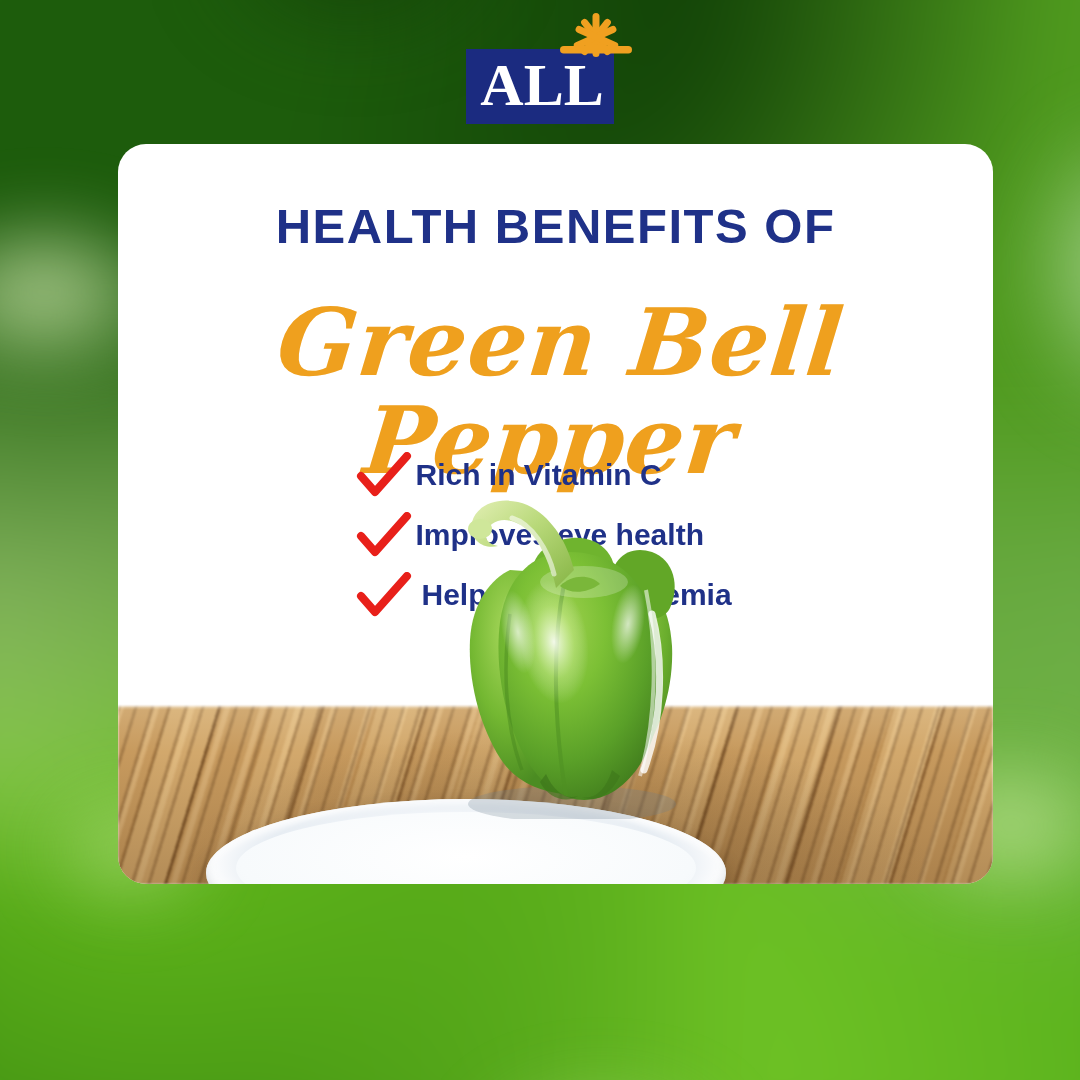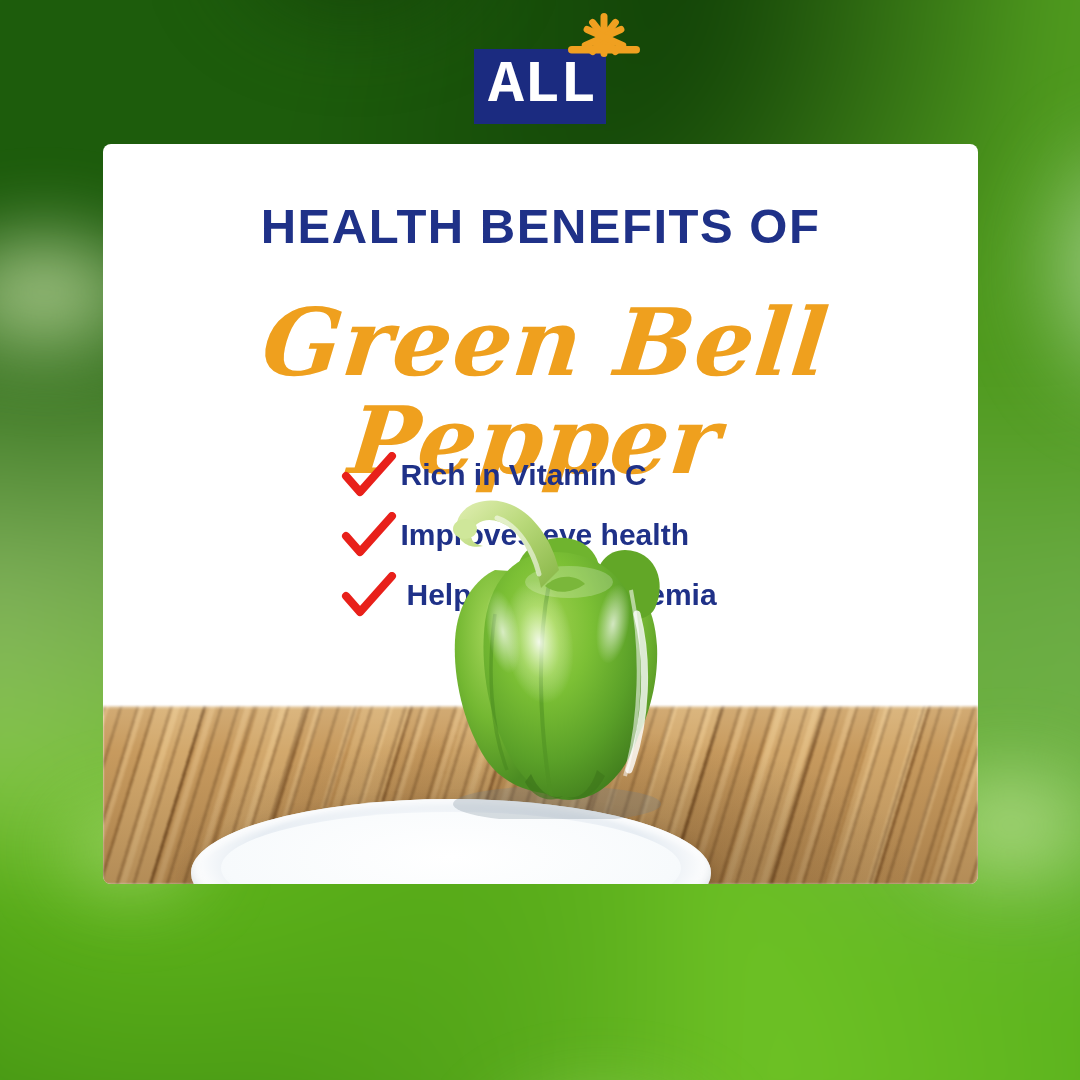--- a/index.html
+++ b/index.html
@@ -63,46 +63,46 @@
   .sunburst {
     position: absolute;
     left: 88px;
     top: -36px;
     width: 84px;
     height: 46px;
   }
   .logo-all {
     background: #1b2b80;
     color: #ffffff;
-    font-family: Liberation Mono, monospace;
+    font-family: Liberation Serif, serif;
     font-weight: bold;
     font-size: 60px;
     line-height: 1;
     padding: 6px 10px 9px 14px;
     letter-spacing: 0px;
   }
   .logo-mart {
     color: #ee1b10;
     font-family: "Liberation Serif", serif;
     font-weight: bold;
     font-size: 60px;
     line-height: 1;
     padding: 6px 6px 9px 2px;
     letter-spacing: 0px;
   }
 
   
   .card {
     position: absolute;
-    left: 103px;
+    left: 118px;
     top: 144px;
     width: 875px;
     height: 740px;
     background: #ffffff;
-    border-radius: 8px;
+    border-radius: 28px;
     overflow: hidden;
   }
 
   .headline {
     position: absolute;
     top: 54px;
     left: 0; right: 0;
     text-align: center;
     color: #1f3188;
     font-family: "Liberation Sans", sans-serif;

